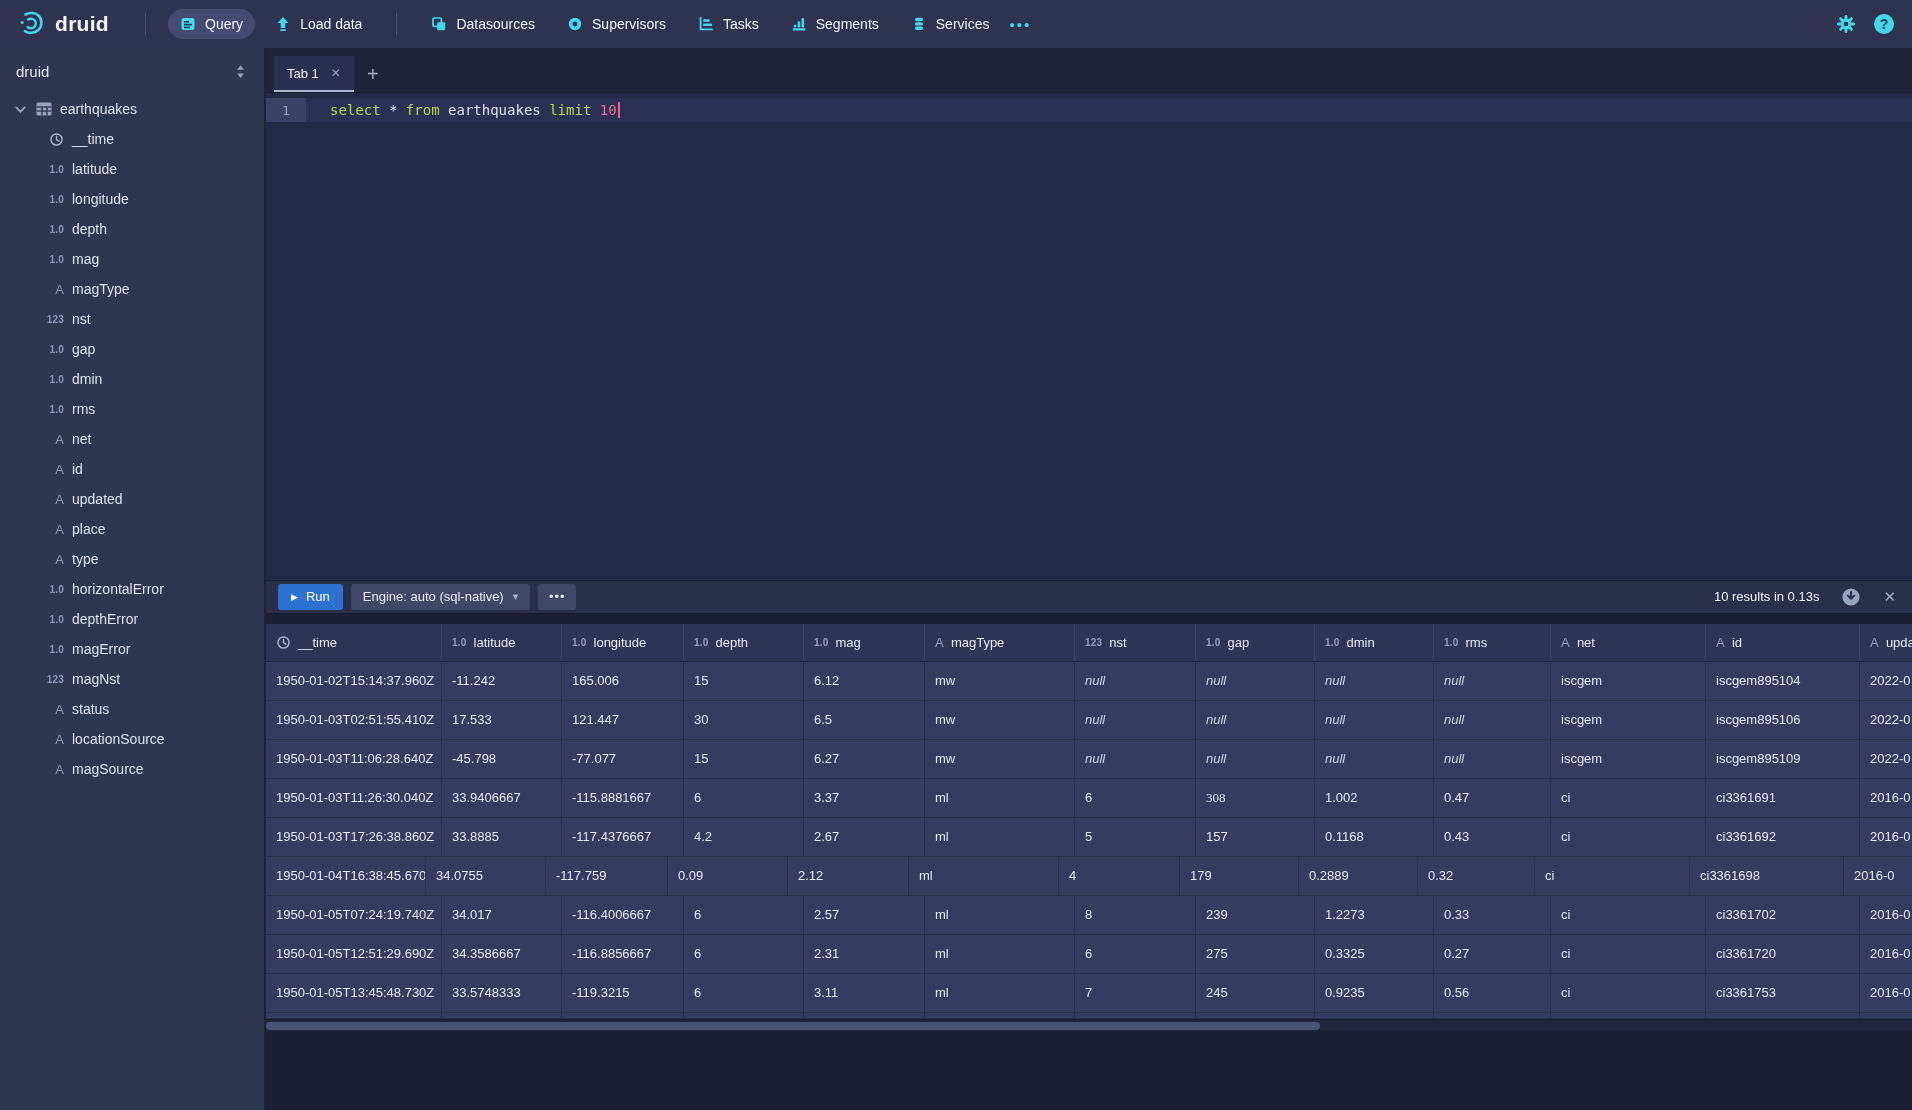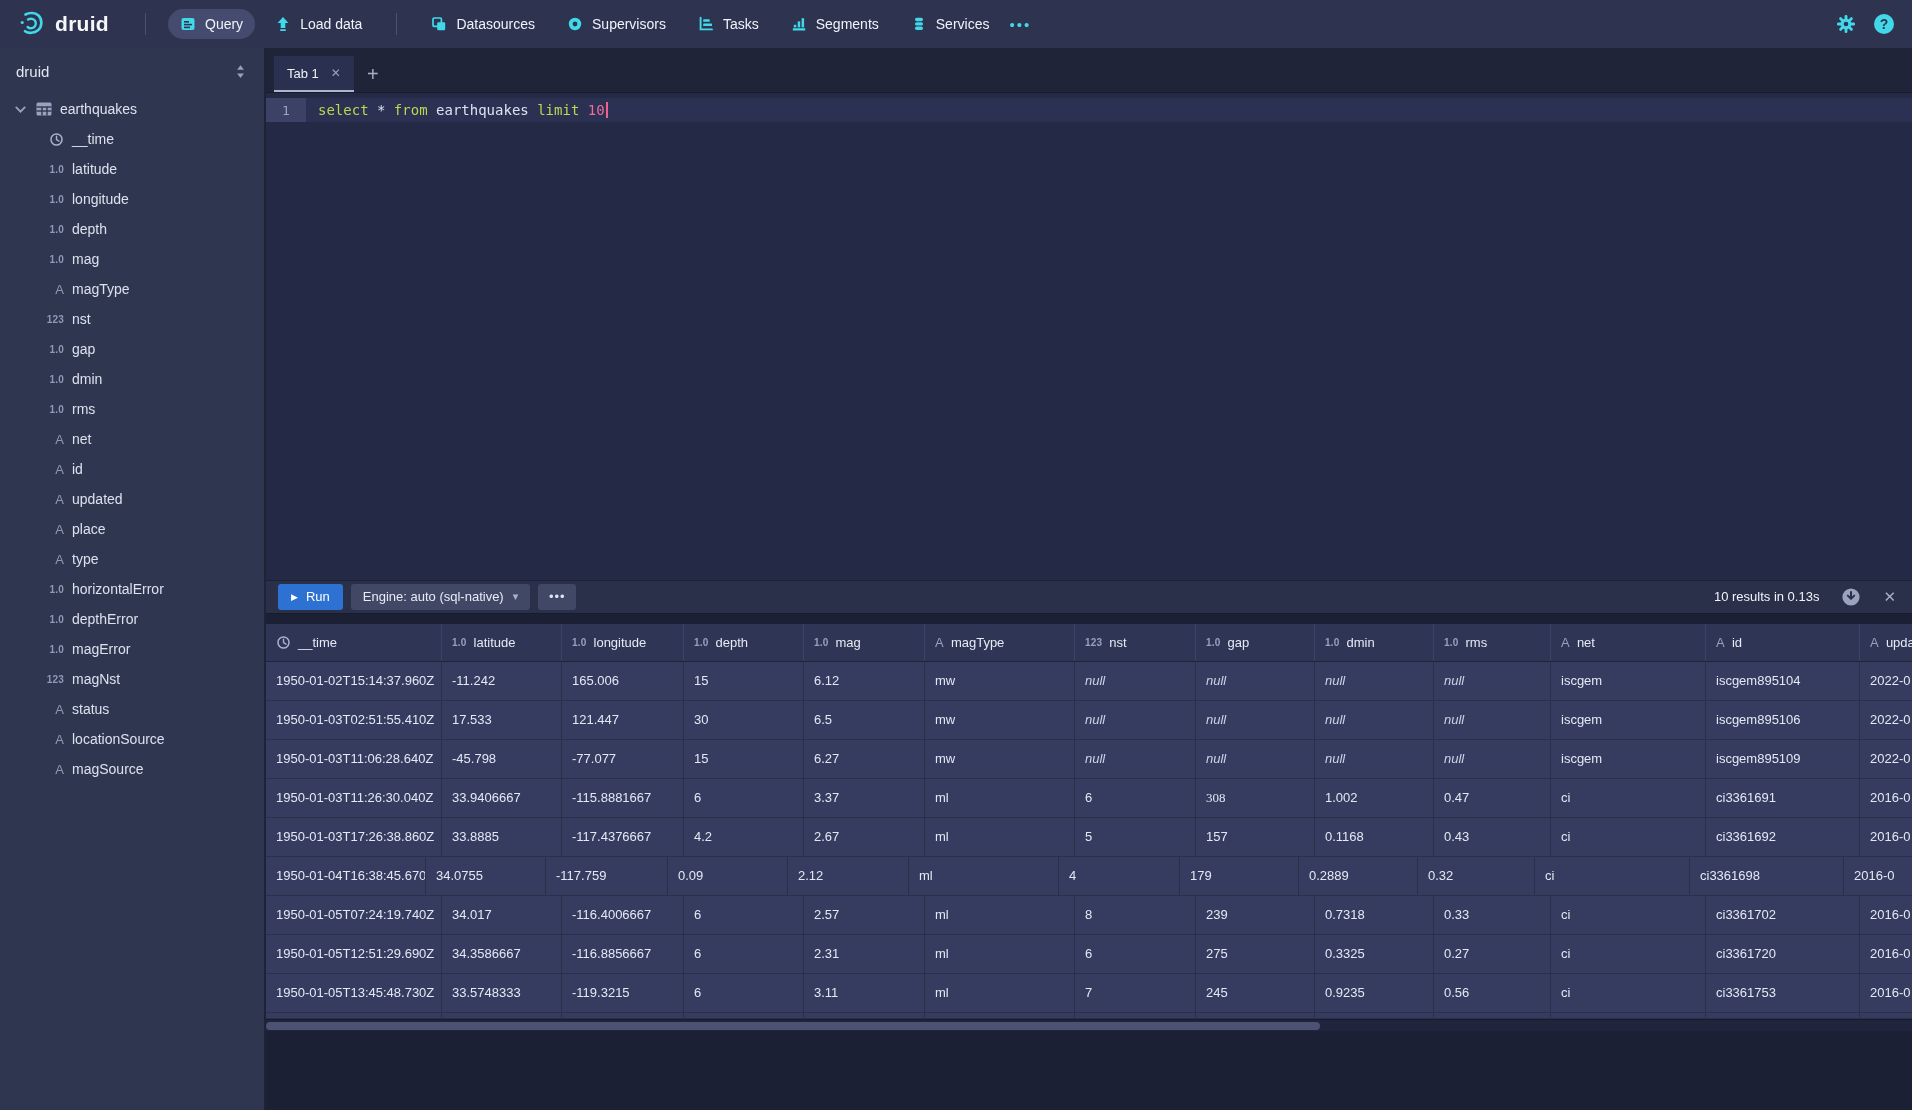--- a/index.html
+++ b/index.html
@@ -50,21 +50,21 @@
          padding:0 13px; gap:12px; font-size:13px; color:#eef1f8; cursor:pointer; }
   .tab-close { color:#9aa3bc; font-size:12px; cursor:pointer; }
   .add-tab { width:38px; height:36px; display:flex; align-items:center; justify-content:center;
              color:#a6aec8; font-size:20px; font-weight:300; cursor:pointer; }
 
   .editor { flex:1; border-top:1px solid #171c2d; background:#242a45; overflow:hidden; }
   .code-line { margin-top:5px; height:24px; display:flex; align-items:center; background:#2b3152;
                font-family:"DejaVu Sans Mono", monospace; font-size:14px; }
   .gutter-cell { width:40px; height:100%; background:#3b4265; color:#9ba4c2; font-size:13px;
                  display:flex; align-items:center; justify-content:center; flex:none; }
-  .code-text { padding-left:12px; white-space:pre; }
+  .code-text { padding-left:24px; white-space:pre; }
   .tok-keyword { color:#bcd64e; }
   .tok-plain   { color:#dde1ef; }
   .tok-number  { color:#ee6d99; }
   .cursor { display:inline-block; width:2px; height:16px; background:#f0618f; vertical-align:-3px; margin-left:1px; }
 
   
   .runbar { height:34px; background:#2a3049; display:flex; align-items:center; gap:8px;
             padding:0 12px; flex:none; border-top:1px solid #1b2033; border-bottom:1px solid #171c2c; }
   .run-btn { background:#2d72d2; color:#fff; height:26px; border-radius:3px; padding:0 13px;
              display:flex; align-items:center; gap:8px; font-size:13px; cursor:pointer; }
@@ -521,21 +521,21 @@
           </div>
           <div class="rrow">
             <div class="cell" style="width: 176px;">1950-01-05T07:24:19.740Z</div>
             <div class="cell" style="width: 120px;">34.017</div>
             <div class="cell" style="width: 122px;">-116.4006667</div>
             <div class="cell" style="width: 120px;">6</div>
             <div class="cell" style="width: 121px; text-align: right;">2.57</div>
             <div class="cell" style="width: 150px;">ml</div>
             <div class="cell" style="width: 121px;">8</div>
             <div class="cell" style="width: 119px;">239</div>
-            <div class="cell" style="width: 119px;">0.7318</div>
+            <div class="cell" style="width: 119px;">1.2273</div>
             <div class="cell" style="width: 117px;">0.33</div>
             <div class="cell" style="width: 155px;">ci</div>
             <div class="cell" style="width: 154px;">ci3361702</div>
             <div class="cell" style="width: 150px;">2016-0</div>
           </div>
           <div class="rrow">
             <div class="cell" style="width: 176px;">1950-01-05T12:51:29.690Z</div>
             <div class="cell" style="width: 120px;">34.3586667</div>
             <div class="cell" style="width: 122px;">-116.8856667</div>
             <div class="cell" style="width: 120px;">6</div>

